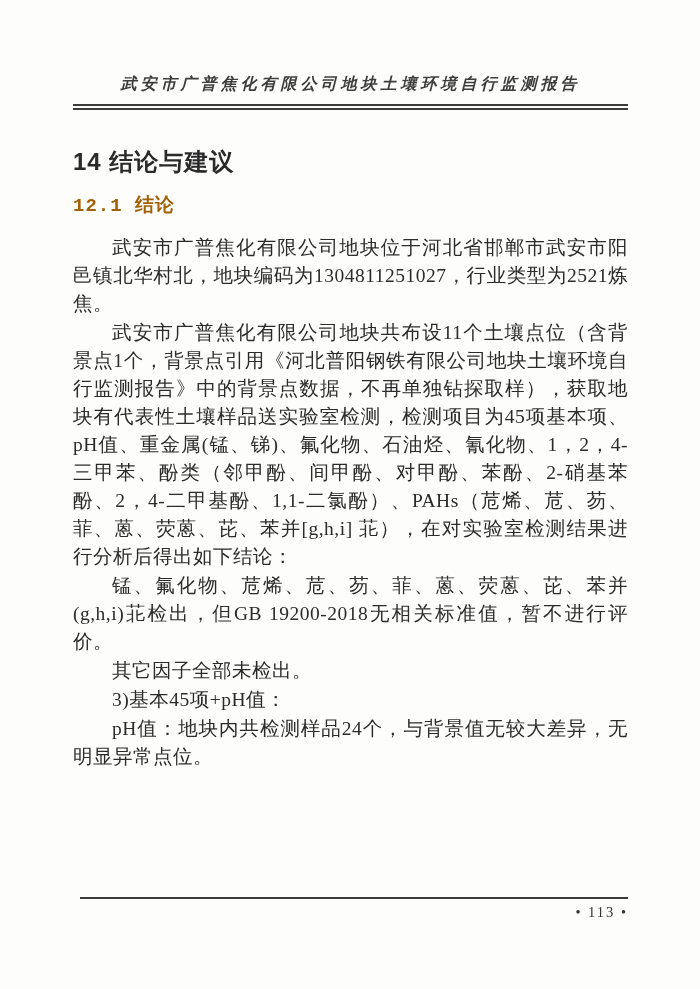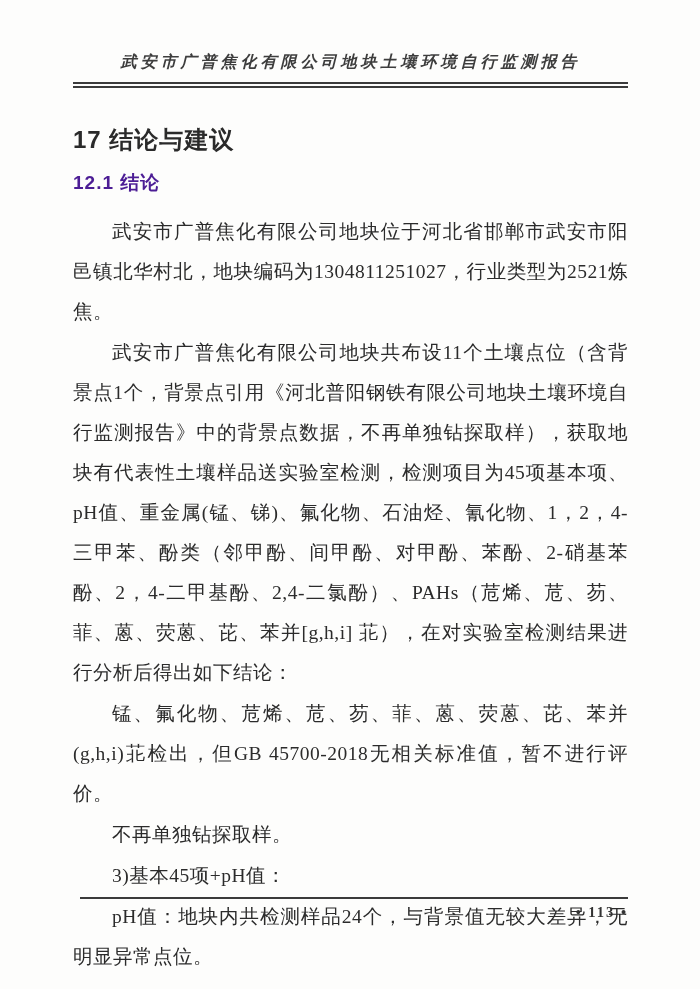--- a/index.html
+++ b/index.html
@@ -19,21 +19,21 @@
     box-sizing: border-box;
   }
   .content {
     position: absolute;
     left: 73px;
     right: 72px;
     top: 0;
   }
   
   .running-title {
-    margin-top: 52px;
+    margin-top: 74px;
     text-align: center;
     font-size: 16px;
     font-style: italic;
     font-weight: 600;
     letter-spacing: 4px;
     color: #3d3d3d;
     white-space: nowrap;
   }
   .double-rule {
     margin-top: 9px;
@@ -45,43 +45,42 @@
   .chapter-heading {
     margin: 36px 0 0 0;
     font-family: "Liberation Sans", "DejaVu Sans", sans-serif;
     font-weight: bold;
     font-size: 24px;
     color: #2a2a2a;
     letter-spacing: 1px;
   }
   .subsection-heading {
     margin: 14px 0 16px 0;
-    font-family: Liberation Sans, sans-serif;
+    font-family: Liberation Mono, monospace;
     font-weight: bold;
     font-size: 19px;
-    color: #4c1d95;
+    color: #a16207;
     letter-spacing: 1px;
   }
   
   .para {
     margin: 1px 0;
     font-size: 19.5px;
-    line-height: 40px;
+    line-height: 28px;
     text-align: justify;
     text-indent: 2em;
     color: #2b2b2b;
     letter-spacing: 0.5px;
   }
   
   .footer {
     position: absolute;
     left: 80px;
     right: 72px;
     top: 897px;
-    font-weight: bold;
   }
   .footer-rule {
     height: 0;
     border-top: 2px solid #3b3b3b;
   }
   .page-number {
     margin-top: 5px;
     text-align: right;
     font-size: 14.5px;
     letter-spacing: 2px;
@@ -94,33 +93,33 @@
 <div class="page">
 
   <div class="content">
 
     <header>
       <div class="running-title">武安市广普焦化有限公司地块土壤环境自行监测报告</div>
       <div class="double-rule"></div>
     </header>
 
     <main>
-      <h1 class="chapter-heading">17 结论与建议</h1>
+      <h1 class="chapter-heading">14 结论与建议</h1>
 
       <h2 class="subsection-heading">12.1 结论</h2>
 
       <p class="para">武安市广普焦化有限公司地块位于河北省邯郸市武安市阳邑镇北华村北，地块编码为1304811251027，行业类型为2521炼焦。</p>
 
 
-      <p class="para">武安市广普焦化有限公司地块共布设11个土壤点位（含背景点1个，背景点引用《河北普阳钢铁有限公司地块土壤环境自行监测报告》中的背景点数据，不再单独钻探取样），获取地块有代表性土壤样品送实验室检测，检测项目为45项基本项、pH值、重金属(锰、锑)、氟化物、石油烃、氰化物、1，2，4-三甲苯、酚类（邻甲酚、间甲酚、对甲酚、苯酚、2-硝基苯酚、2，4-二甲基酚、2,4-二氯酚）、PAHs（苊烯、苊、芴、菲、蒽、荧蒽、芘、苯并[g,h,i] 苝），在对实验室检测结果进行分析后得出如下结论：</p>
+      <p class="para">武安市广普焦化有限公司地块共布设11个土壤点位（含背景点1个，背景点引用《河北普阳钢铁有限公司地块土壤环境自行监测报告》中的背景点数据，不再单独钻探取样），获取地块有代表性土壤样品送实验室检测，检测项目为45项基本项、pH值、重金属(锰、锑)、氟化物、石油烃、氰化物、1，2，4-三甲苯、酚类（邻甲酚、间甲酚、对甲酚、苯酚、2-硝基苯酚、2，4-二甲基酚、1,1-二氯酚）、PAHs（苊烯、苊、芴、菲、蒽、荧蒽、芘、苯并[g,h,i] 苝），在对实验室检测结果进行分析后得出如下结论：</p>
 
 
-      <p class="para">锰、氟化物、苊烯、苊、芴、菲、蒽、荧蒽、芘、苯并(g,h,i)苝检出，但GB 45700-2018无相关标准值，暂不进行评价。</p>
+      <p class="para">锰、氟化物、苊烯、苊、芴、菲、蒽、荧蒽、芘、苯并(g,h,i)苝检出，但GB 19200-2018无相关标准值，暂不进行评价。</p>
 
-      <p class="para">不再单独钻探取样。</p>
+      <p class="para">其它因子全部未检出。</p>
 
       <p class="para">3)基本45项+pH值：</p>
 
       <p class="para">pH值：地块内共检测样品24个，与背景值无较大差异，无明显异常点位。</p>
 
     </main>
 
   </div>
 
   <footer class="footer">

